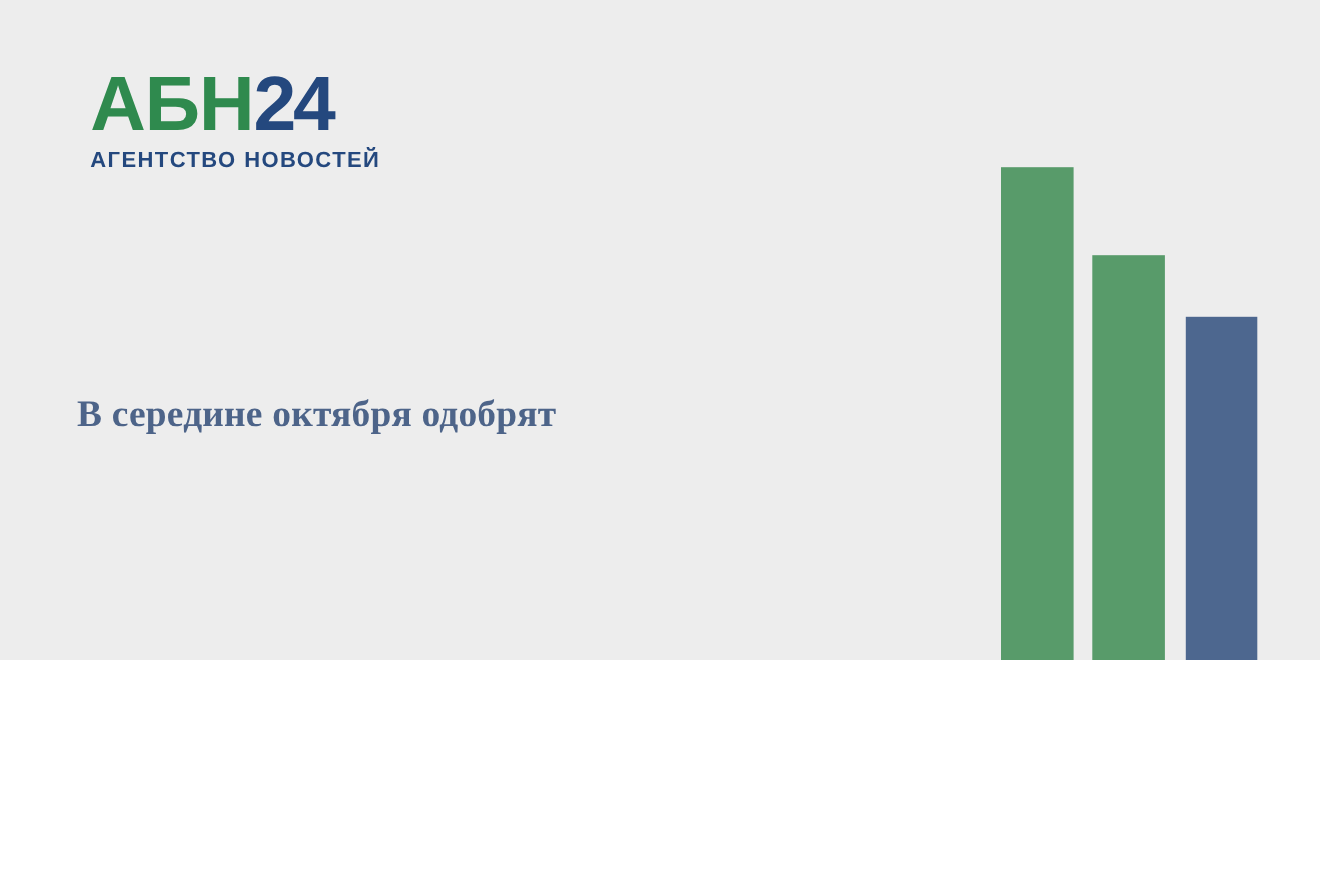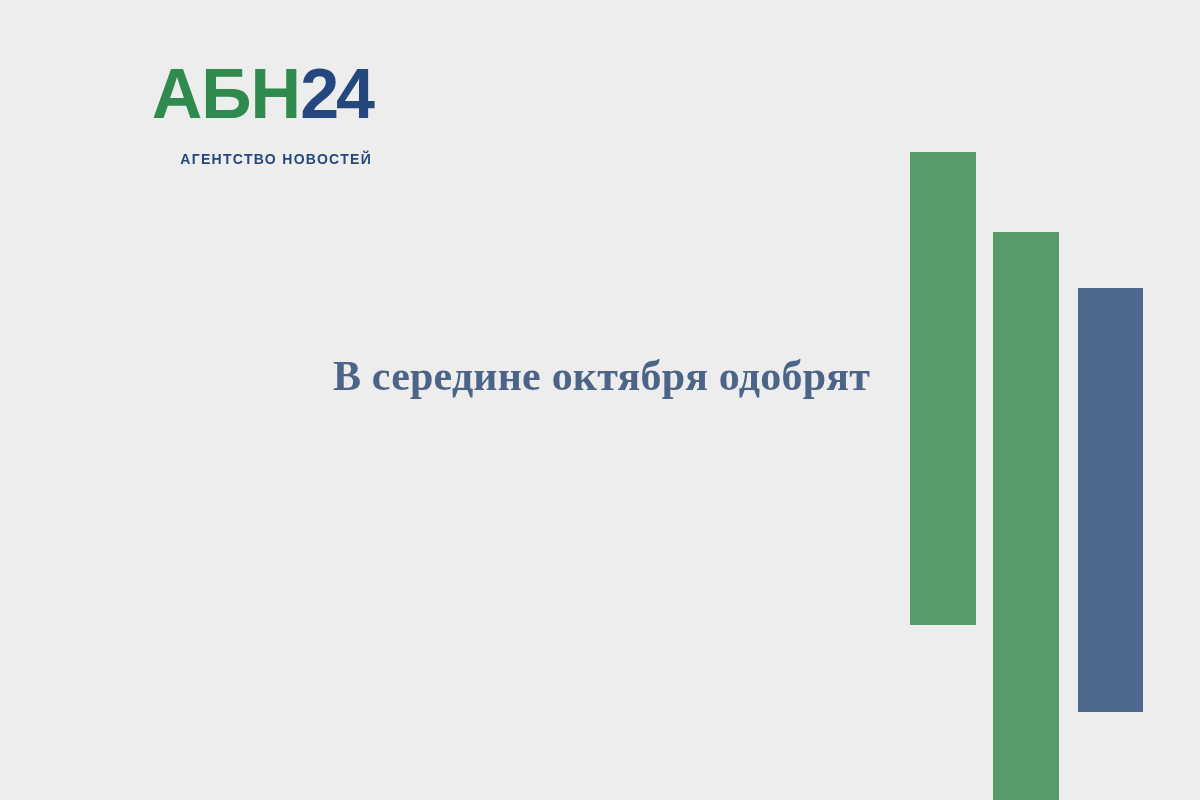--- a/index.html
+++ b/index.html
@@ -8,24 +8,23 @@
     padding: 0;
   }
   body {
     background: #ffffff;
     font-family: "Liberation Sans", sans-serif;
   }
 
   #card {
     position: relative;
     width: 1200px;
-    height: 800px;
+    height: 600px;
     background: #ededed;
     overflow: hidden;
-    text-align: right;
   }
 
   
   .bar {
     position: absolute;
   }
   #bar-1 { left: 910px;  top: 152px; width: 66px; height: 473px; background: #589b6a; }
   #bar-2 { left: 993px;  top: 232px; width: 66px; height: 568px; background: #589b6a; }
   #bar-3 { left: 1078px; top: 288px; width: 65px; height: 424px; background: #4d678f; }
 
@@ -49,39 +48,39 @@
   }
   #logo-mark .abn {
     color: #2f8a4e;
   }
   #logo-mark .num {
     color: #24487e;
     letter-spacing: -3px;
   }
   #logo-tagline {
     display: block;
-    margin-top: 21px;
+    margin-top: 5px;
     font-family: "Liberation Sans", sans-serif;
     font-weight: 600;
-    font-size: 14px;
+    font-size: 20px;
     letter-spacing: 1.3px;
     color: #24487e;
     white-space: nowrap;
   }
 
   
   #headline {
     position: absolute;
     left: 70px;
     top: 330px;
     width: 800px;
     margin: 0;
     font-family: "Liberation Serif", "DejaVu Serif", serif;
     font-weight: 700;
-    font-size: 42px;
+    font-size: 34px;
     line-height: 93px;
     color: #4d6489;
     letter-spacing: 0.2px;
   }
   #headline .hl-line {
     display: block;
     white-space: nowrap;
   }
 </style>
 </head>

